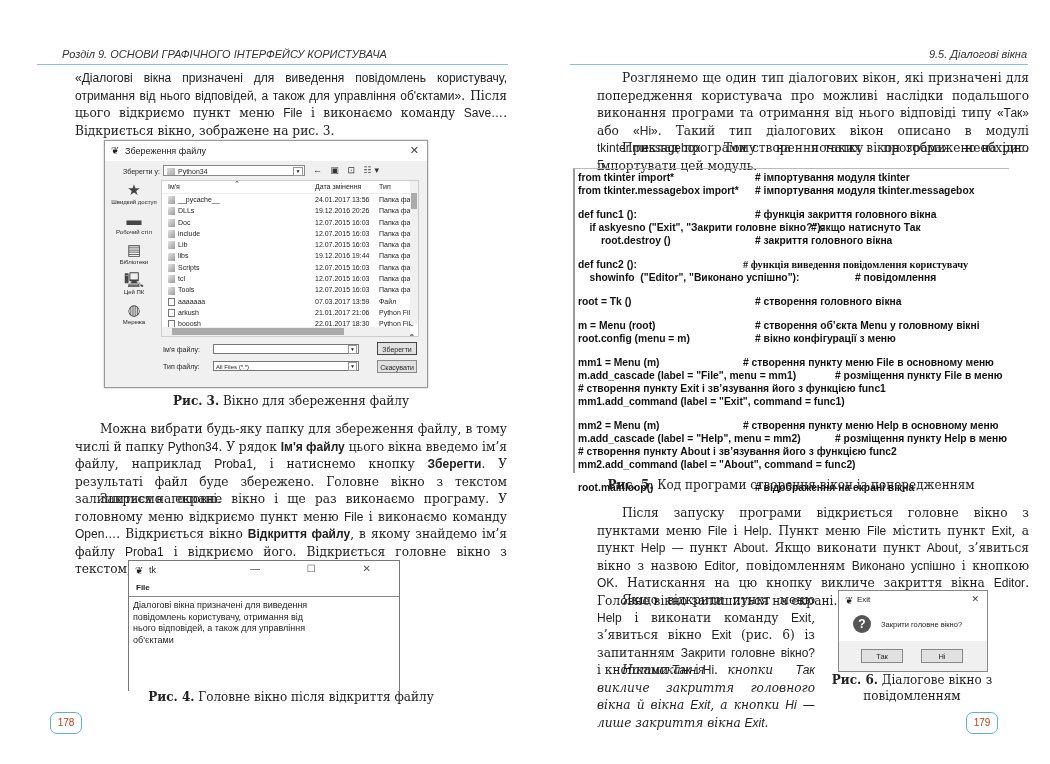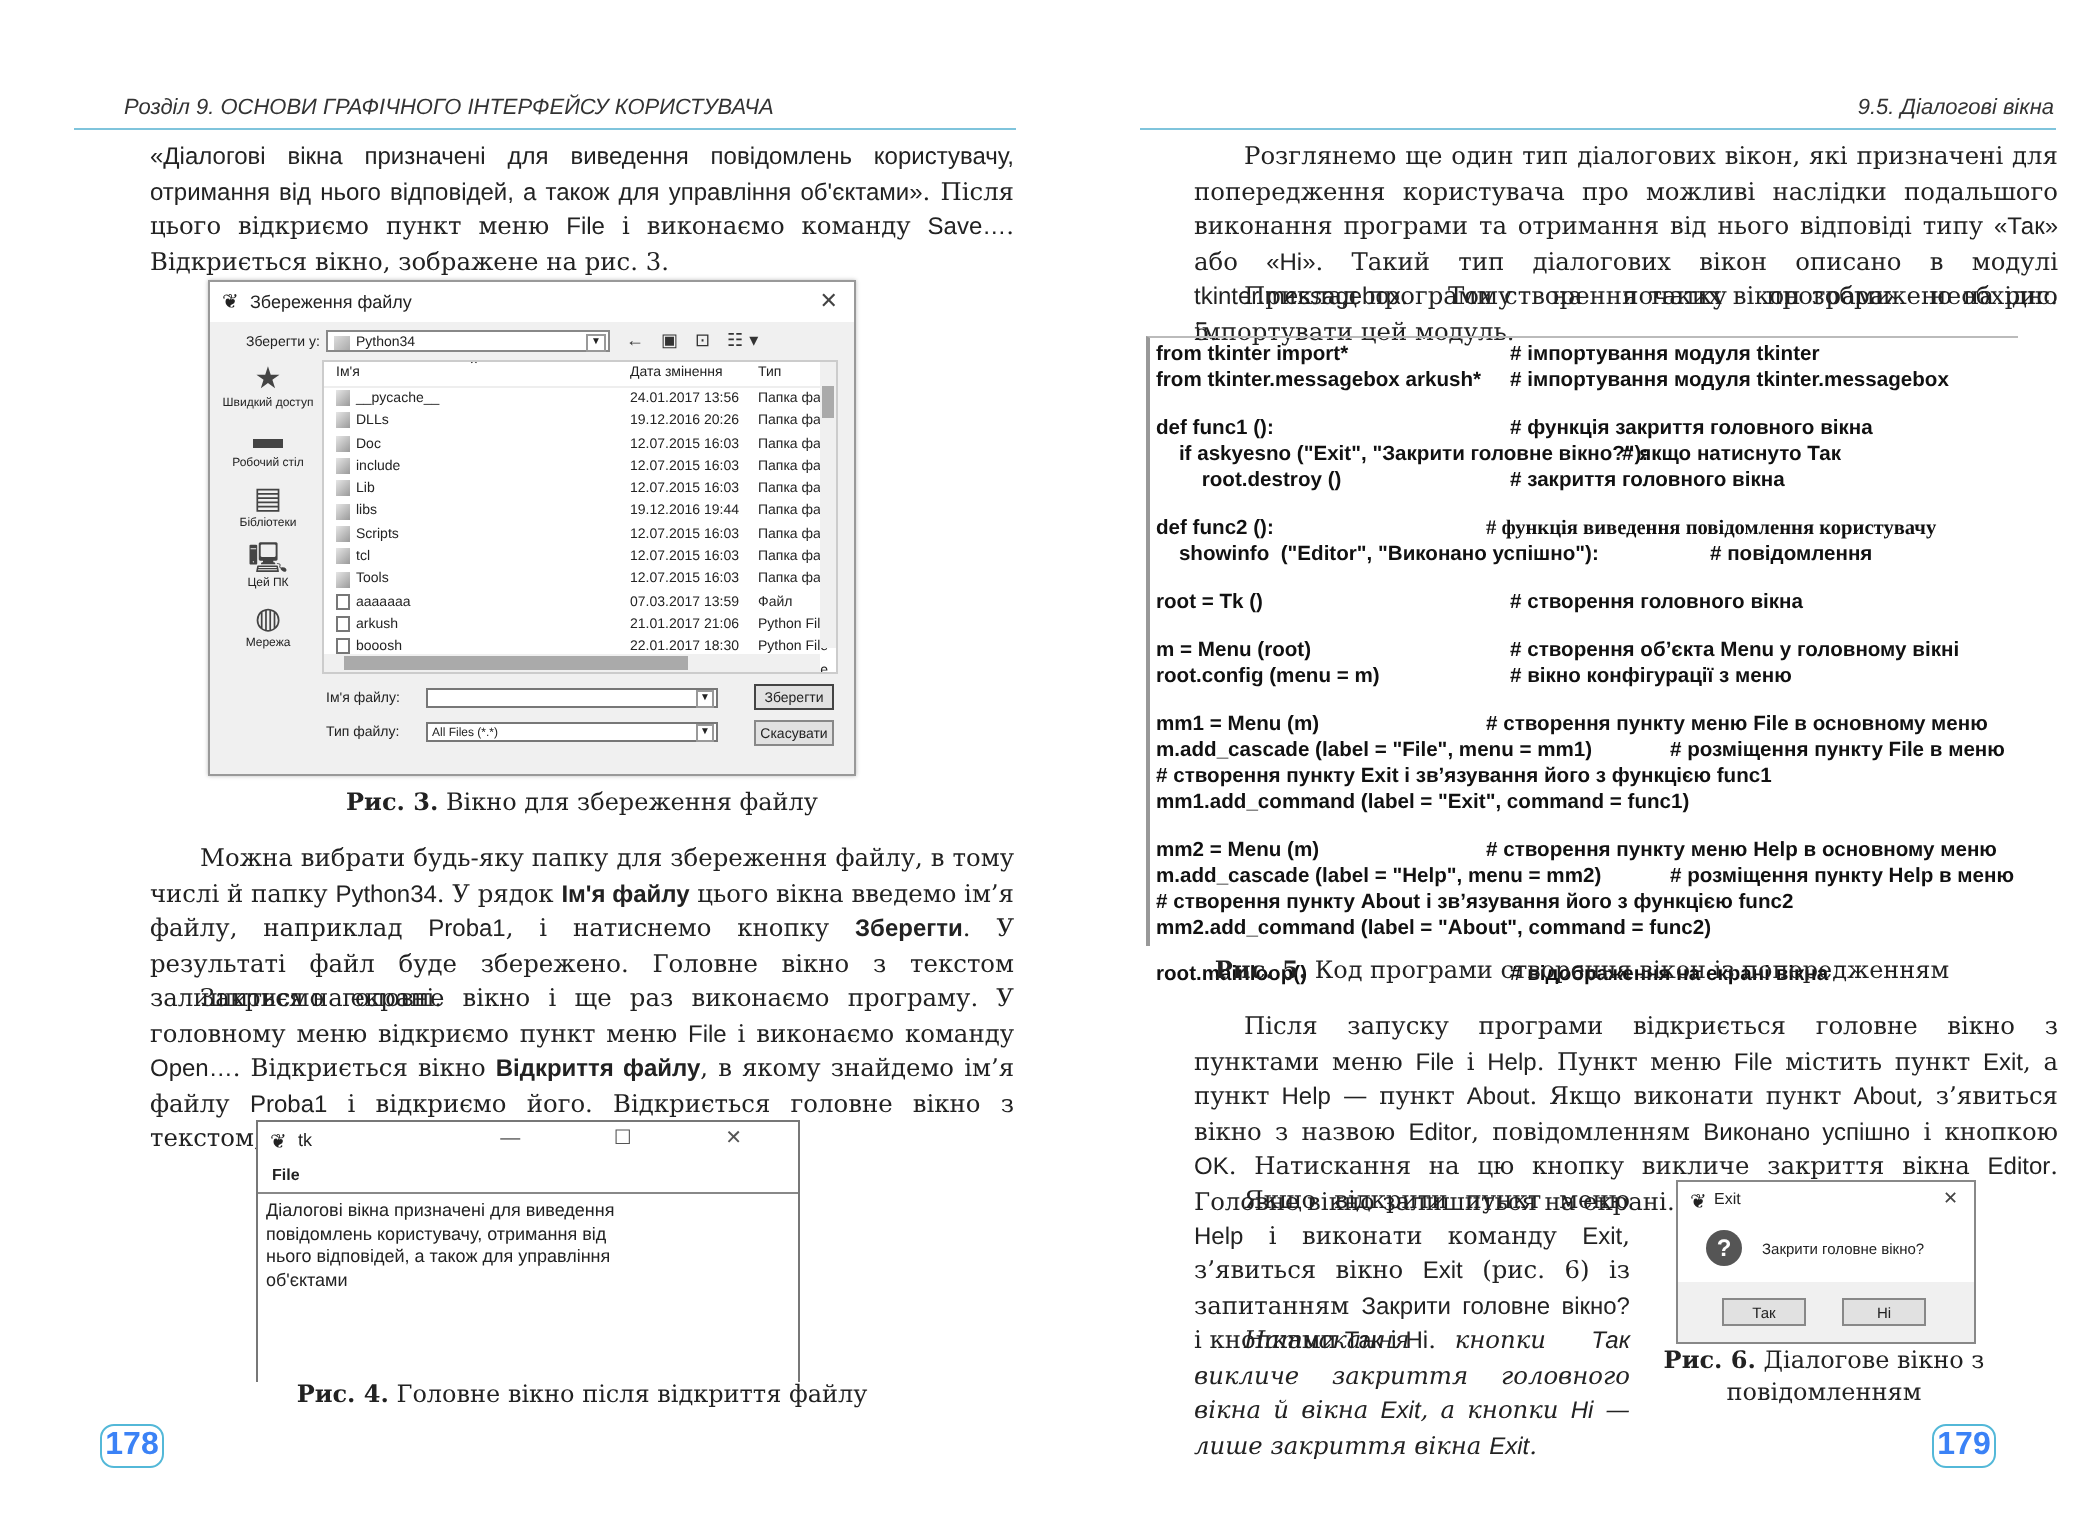--- a/index.html
+++ b/index.html
@@ -15,22 +15,22 @@
 
   .para { position:absolute; font-size:12.2px; line-height:17.5px; text-align:justify; color:#222; }
   .para .s { font-family:"Liberation Sans", sans-serif; font-size:12px; }
   .para .b { font-family:"Liberation Sans", sans-serif; font-weight:bold; font-size:12px; }
   .indent { text-indent:25px; }
 
   .caption { position:absolute; font-size:12px; text-align:center; color:#222; }
   .caption .lbl { font-weight:bold; }
 
   .page-num { position:absolute; top:712px; width:30px; height:20px; border:1.5px solid #53b8d8;
-              border-radius:7px; font-family:"Liberation Sans", sans-serif; font-size:16px; color:#3b82f6;
-              text-align:center; line-height:20px;font-weight:bold; }
+              border-radius:7px; font-family:"Liberation Sans", sans-serif; font-size:10px; color:#c2410c;
+              text-align:center; line-height:20px; }
 
   
   #save-dialog { position:absolute; left:104px; top:140px; width:322px; height:246px; background:#f0f0f0;
                  border:1px solid #999; box-shadow:0 0 2px #bbb; font-family:"Liberation Sans", sans-serif; }
   #save-dialog .titlebar { height:20px; background:#fff; position:relative; font-size:9px; }
   #save-dialog .titlebar .t { position:absolute; left:20px; top:5px; }
   .feather { position:absolute; left:6px; top:4px; font-size:10px; color:#222; }
   .close-x { position:absolute; right:8px; top:3px; font-size:11px; color:#444; }
   .savein-lbl { position:absolute; left:18px; top:27px; font-size:7px; color:#222; }
   .savein-box { position:absolute; left:58px; top:24px; width:134px; height:11px; background:#fff; border:1px solid #888;
@@ -243,21 +243,21 @@
   <div class="running-head" style="right:23px;">9.5. Діалогові вікна</div>
   <div class="head-rule" style="left:45px; width:458px;"></div>
 
   <div class="para indent" style="left:72px; top:70px; width:432px;"><span>Розглянемо ще один тип діалогових вікон, які призначені для попередження користувача про можливі наслідки подальшого виконання програми та отримання від нього відповіді типу </span><span class="s">«Так»</span><span> або </span><span class="s">«Ні»</span><span>. Такий тип діалогових вікон описано в модулі </span><span class="s">tkinter.messagebox</span><span>. Тому на початку програми необхідно імпортувати цей модуль.</span></div>
   <div class="para indent" style="left:72px; top:140px; width:432px;">Приклад програми створення таких вікон зображено на рис. 5.</div>
 </div>
 
 <div id="code-box">
     <div class="cl" style="top: 3px; white-space: pre;">from tkinter import*</div>
     <div class="cm" style="top: 3px; left: 180px;"># імпортування модуля tkinter</div>
-    <div class="cl" style="top: 16px; white-space: pre;">from tkinter.messagebox arkush*</div>
+    <div class="cl" style="top: 16px; white-space: pre;">from tkinter.messagebox import*</div>
     <div class="cm" style="top: 16px; left: 180px; text-align: center;"># імпортування модуля tkinter.messagebox</div>
     <div class="cl" style="top: 40px; white-space: pre;">def func1 ():</div>
     <div class="cm" style="top: 40px; left: 180px;"># функція закриття головного вікна</div>
     <div class="cl" style="top: 53px; white-space: pre;">    if askyesno ("Exit", "Закрити головне вікно?"):</div>
     <div class="cm" style="top: 53px; left: 236px;"># якщо натиснуто Так</div>
     <div class="cl" style="top: 66px; white-space: pre;">        root.destroy ()</div>
     <div class="cm" style="top: 66px; left: 180px;"># закриття головного вікна</div>
     <div class="cl" style="top: 90px; white-space: pre;">def func2 ():</div>
     <div class="cm" style="top: 90px; left: 168px; font-family: Liberation Serif, serif;"># функція виведення повідомлення користувачу</div>
     <div class="cl" style="top: 103px; white-space: pre;">    showinfo  ("Editor", "Виконано успішно"):</div>

